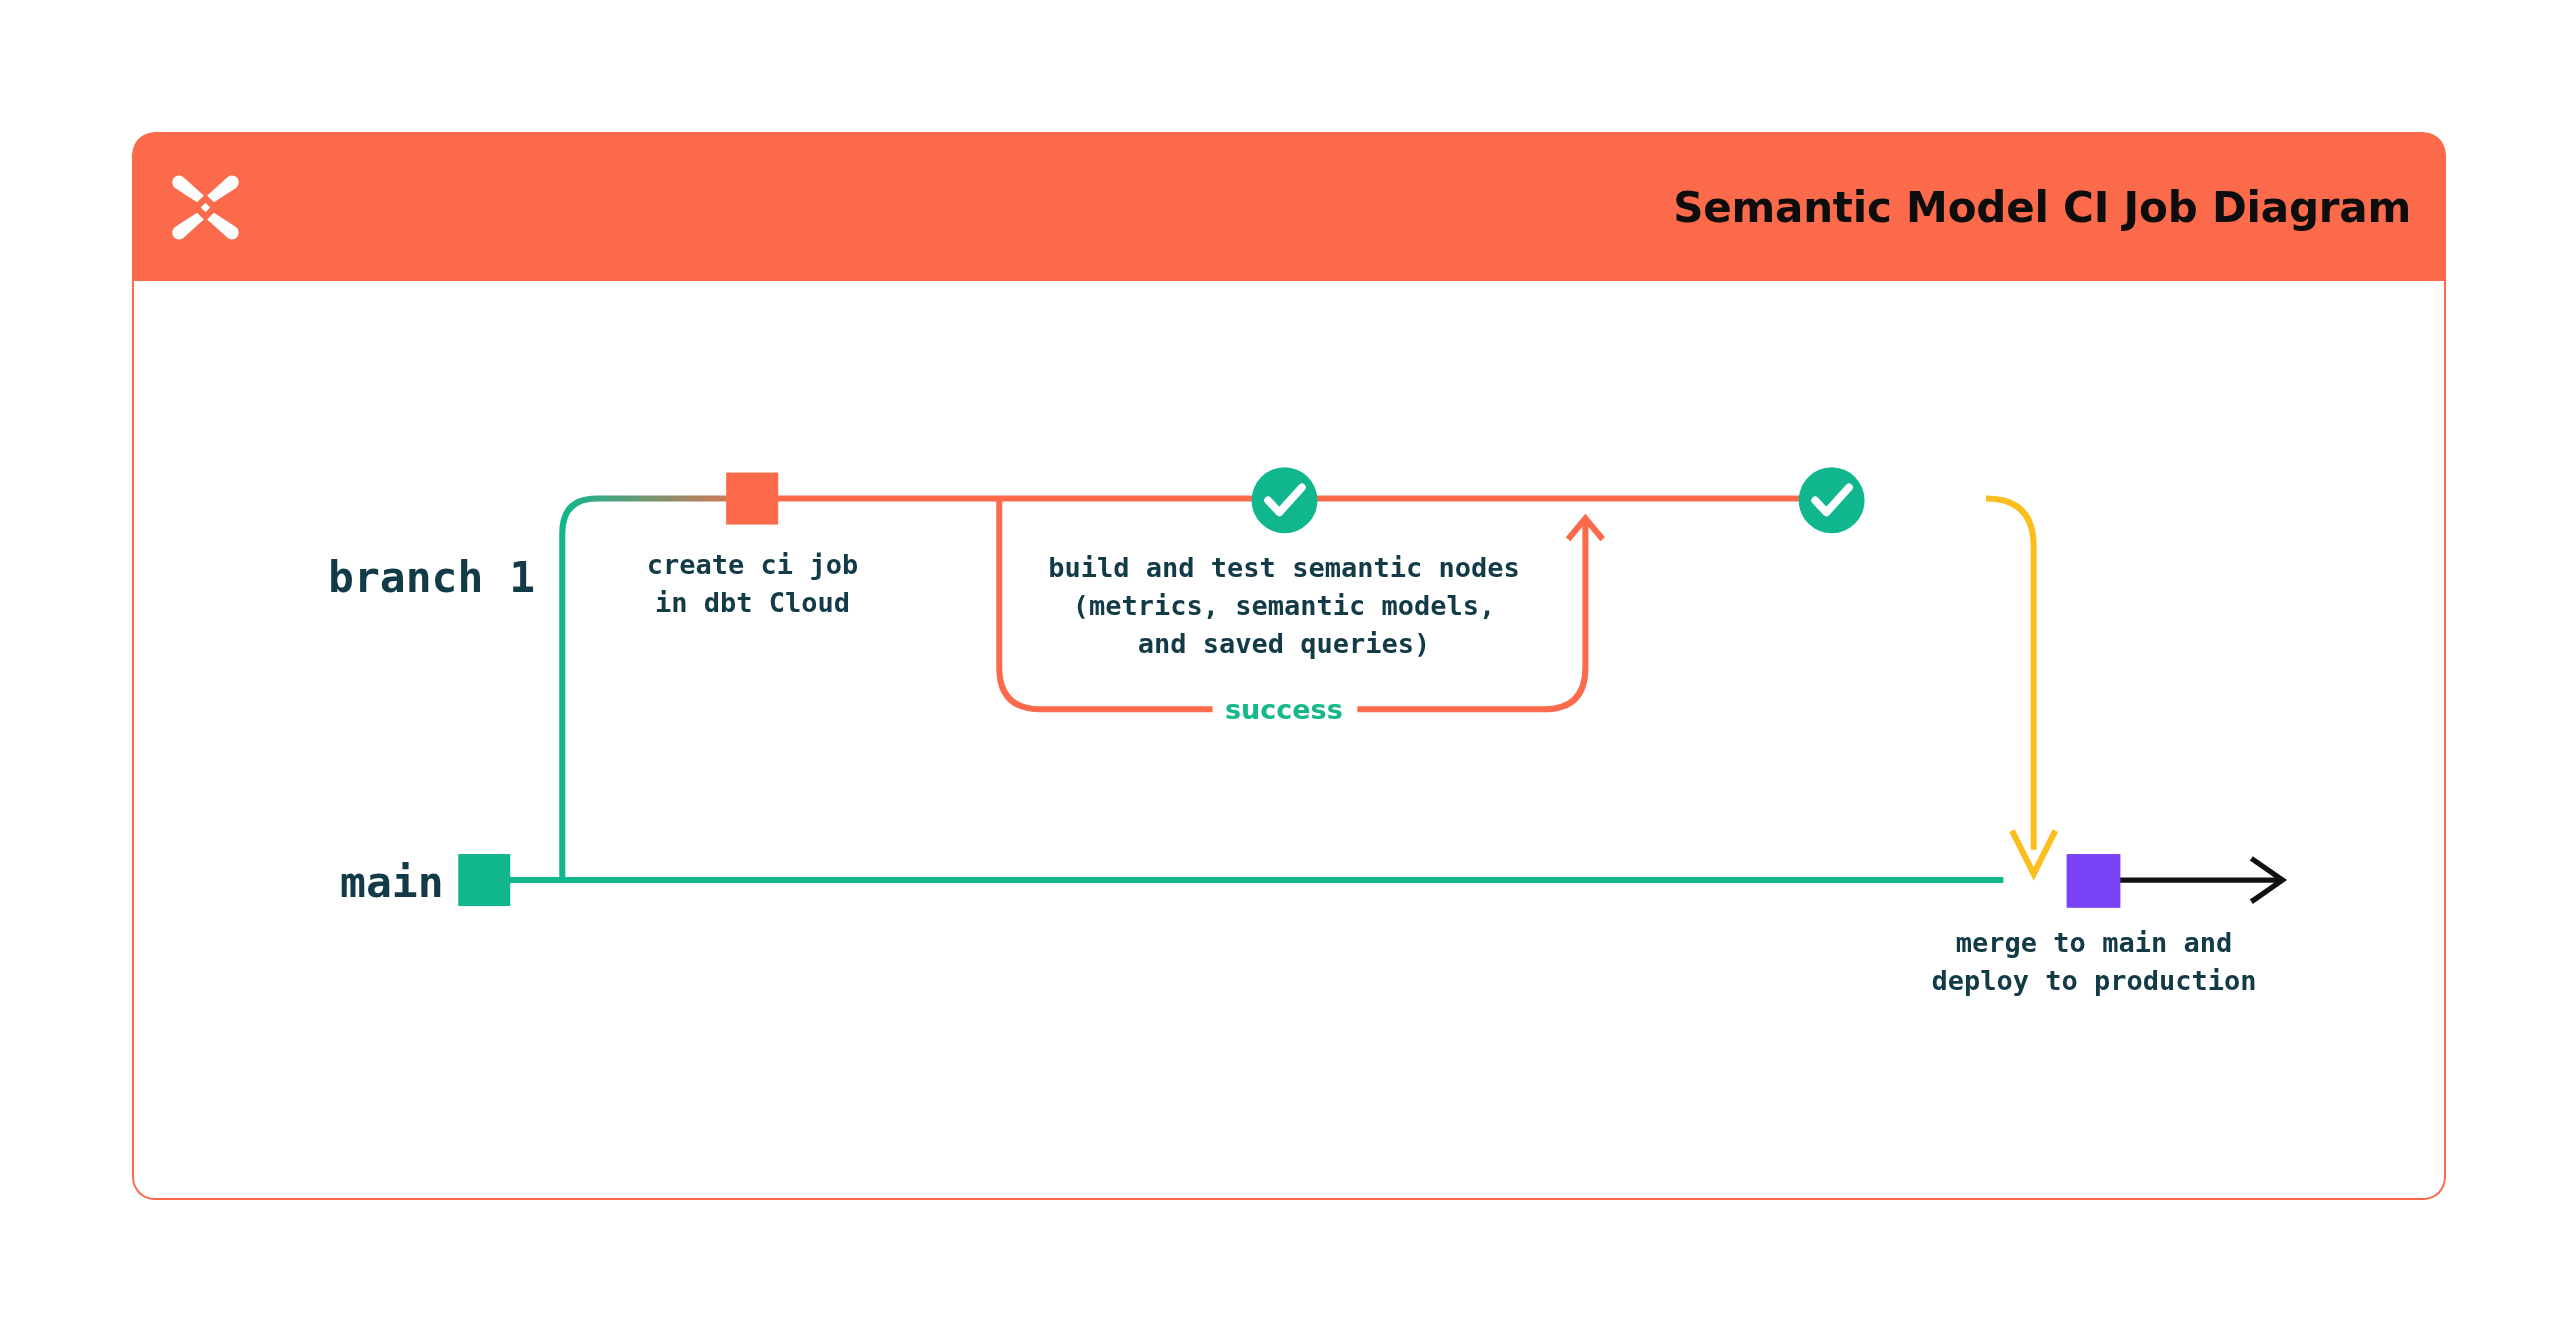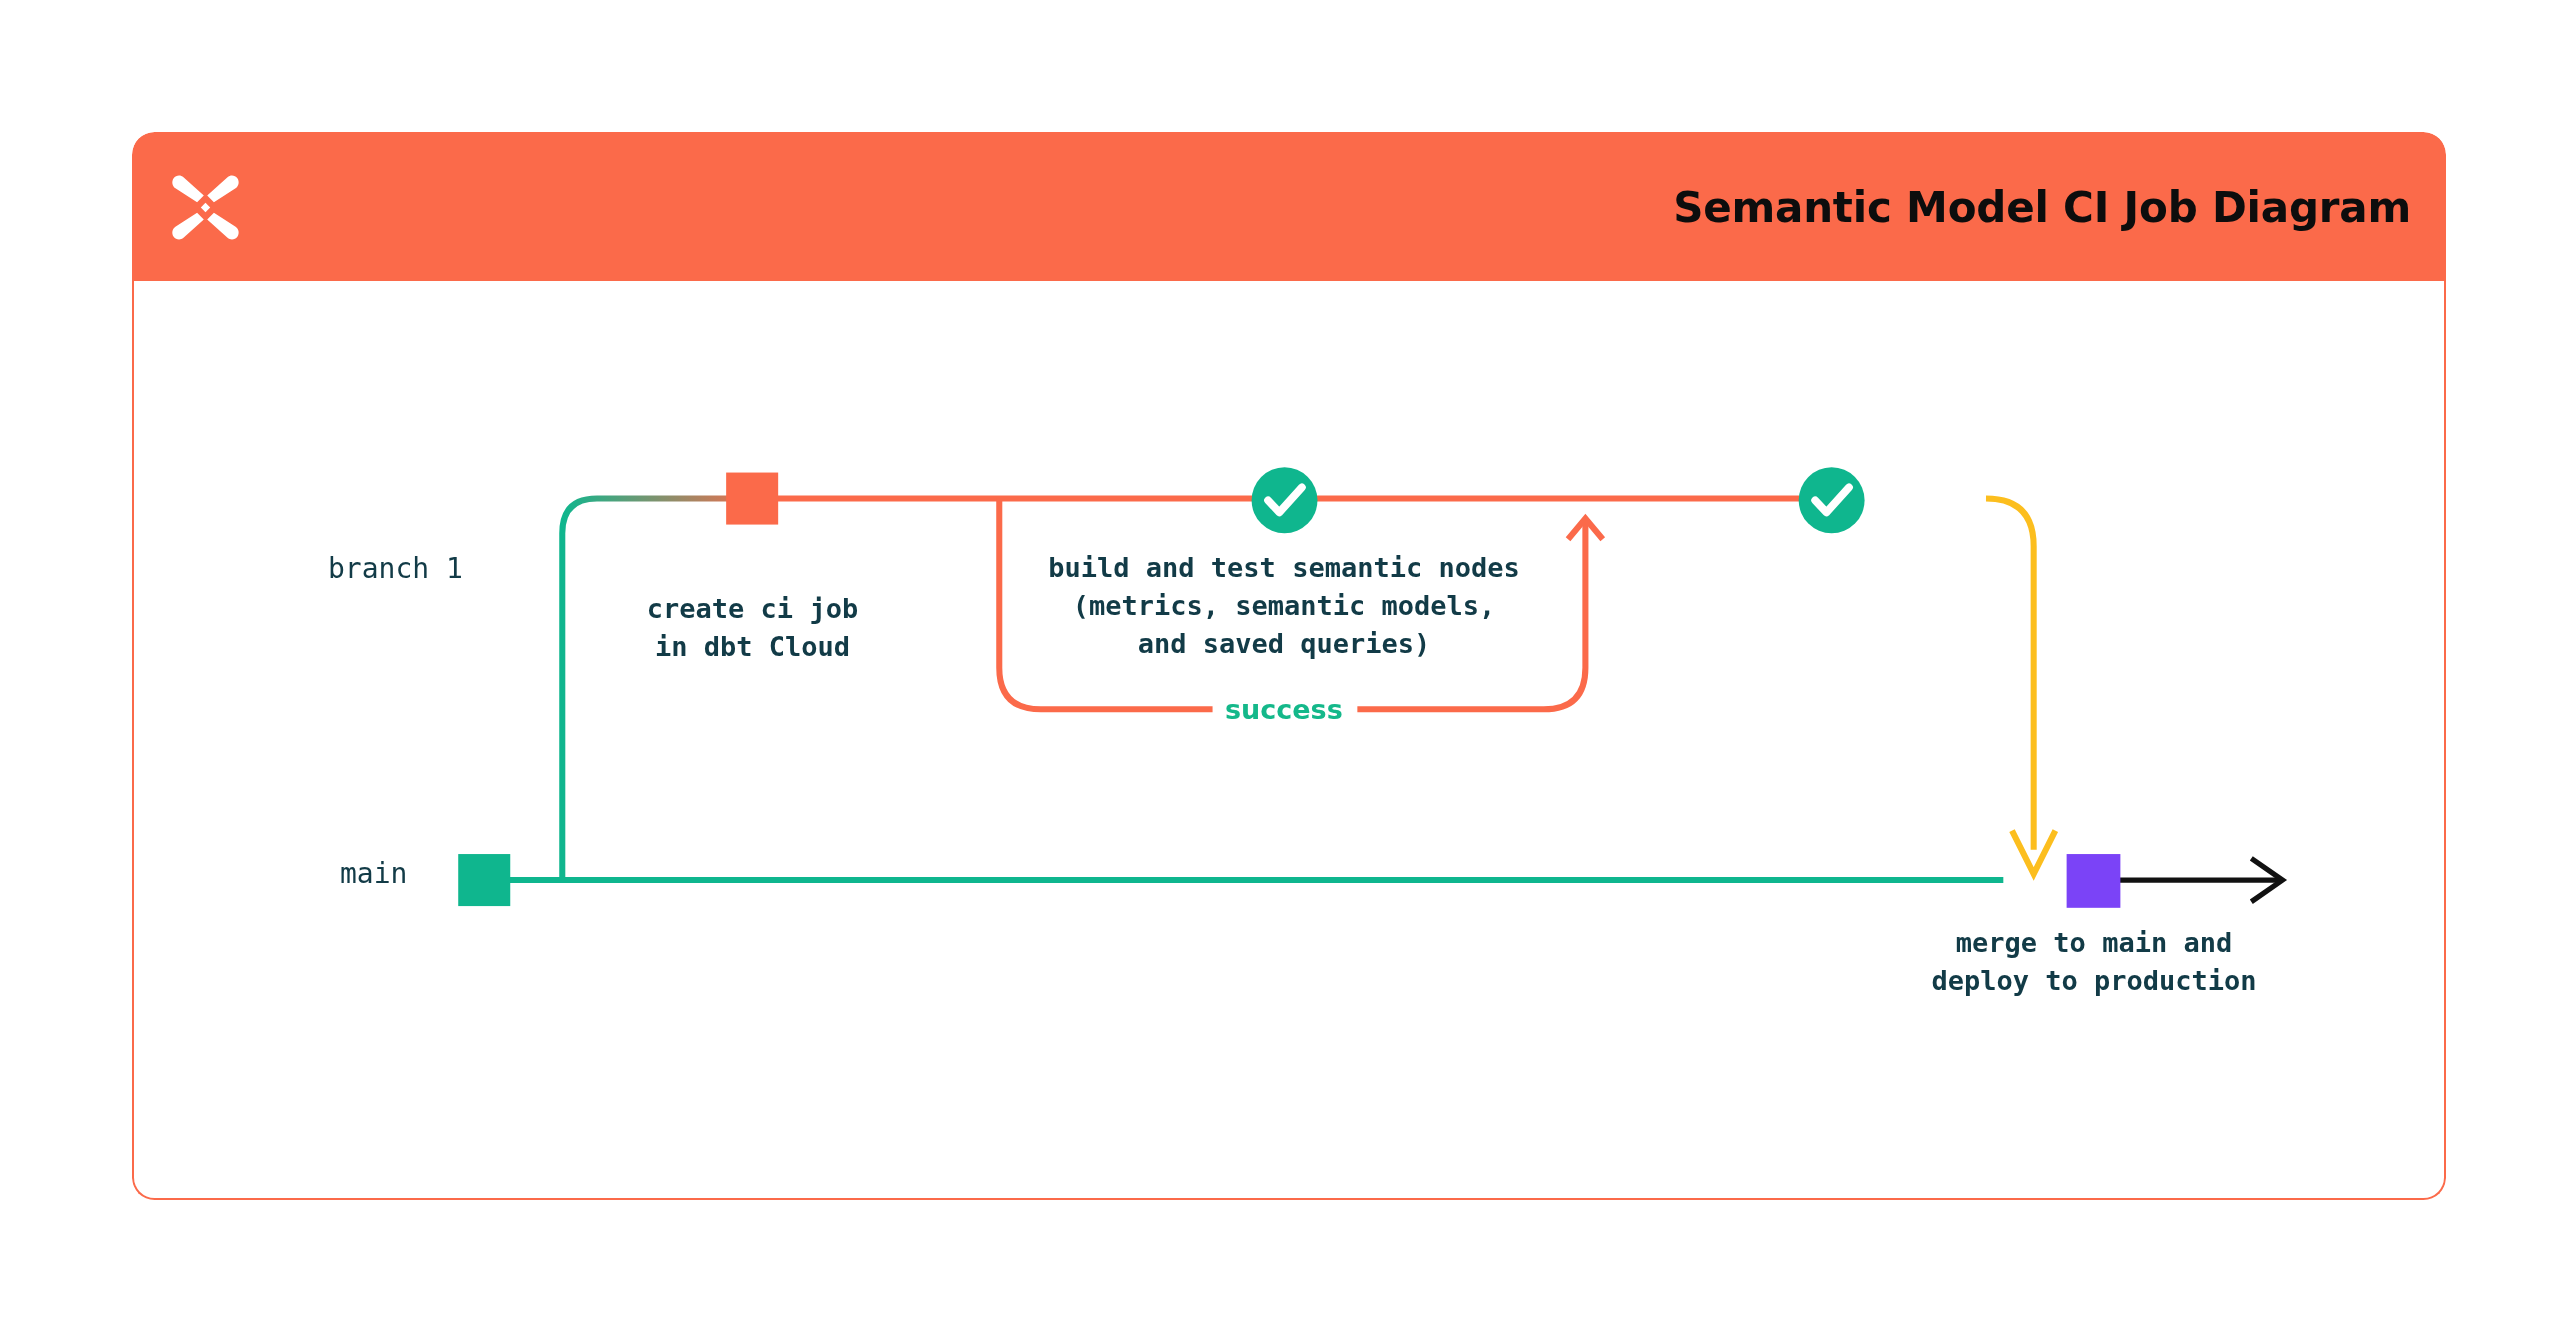--- a/index.html
+++ b/index.html
@@ -91,22 +91,22 @@
     font-family: "DejaVu Sans Mono", monospace;
     color: #123B47;
     font-weight: 700;
     text-align: center;
     white-space: pre;
     line-height: 38px;
   }
   .branch-name {
     position: absolute;
     font-family: "DejaVu Sans Mono", monospace;
-    font-weight: 400;
-    font-size: 28px;
+    font-weight: 700;
+    font-size: 43px;
     color: #123B47;
     white-space: nowrap;
   }
   .node-cap {
     font-size: 27px;
   }
   .success-lbl {
     position: absolute;
     font-family: "DejaVu Sans", sans-serif;
     font-weight: 700;
@@ -194,21 +194,21 @@
       <path d="M 2093 577 L 2106 591 L 2132 562" fill="none" stroke="#ffffff" stroke-width="9" stroke-linecap="round" stroke-linejoin="round"></path>
     </g>
 
     <rect x="2383" y="985" width="62" height="62" fill="#7B43F7"></rect>
   </svg>
 
   <div class="branch-name" style="left:328px; top:552px;">branch 1</div>
 
   <div class="branch-name" style="left:340px; top:857px;">main</div>
 
-  <div class="lbl node-cap" style="left:579px; top:546px; width:347px;margin-top:44px;">create ci job
+  <div class="lbl node-cap" style="left:579px; top:546px; width:347px;">create ci job
 in dbt Cloud</div>
 
   <div class="lbl node-cap" style="left:972px; top:549px; width:624px;">build and test semantic nodes
 (metrics, semantic models,
 and saved queries)</div>
 
 
   <div class="lbl node-cap" style="left:1877px; top:924px; width:434px;">merge to main and
 deploy to production</div>
 

